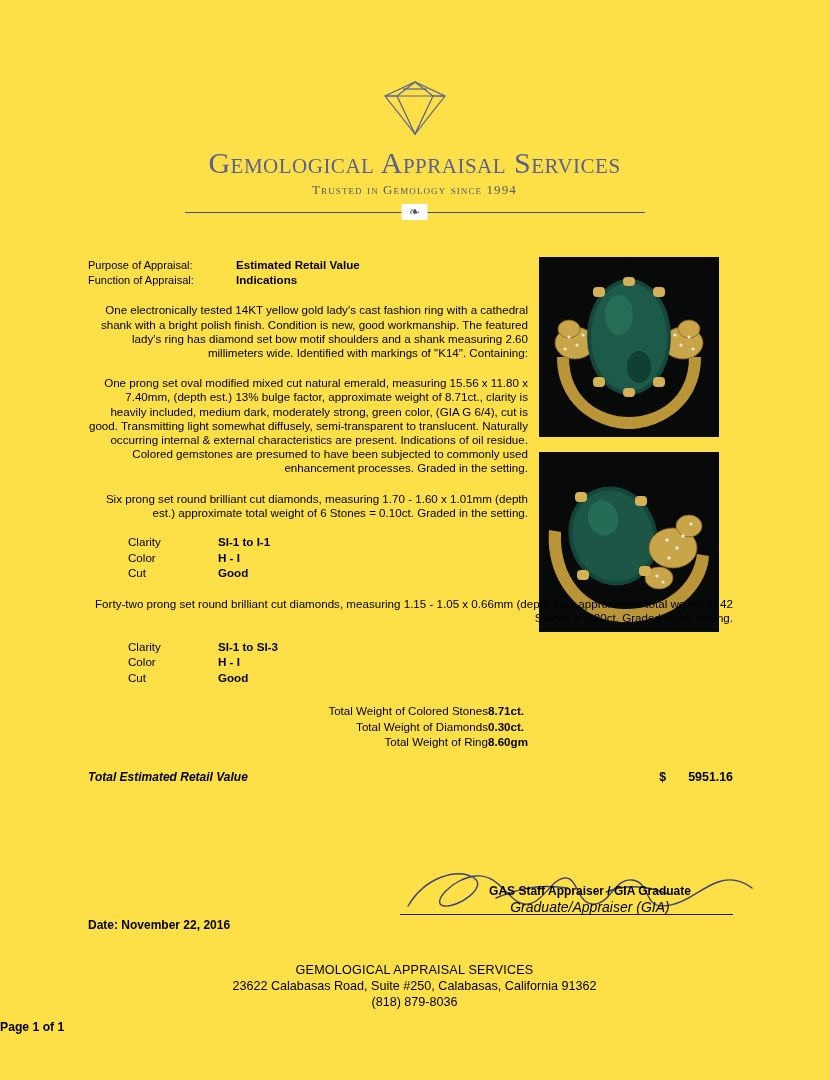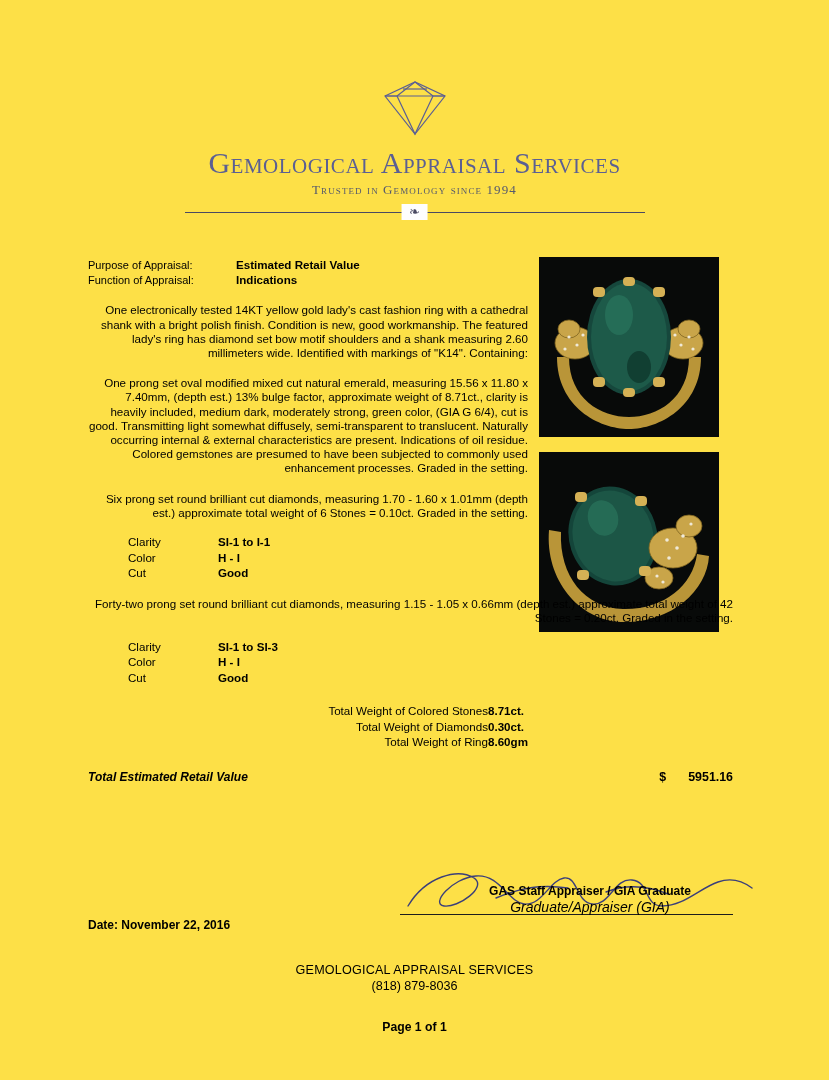--- a/index.html
+++ b/index.html
@@ -221,21 +221,21 @@
     line-height: 16px;
   }
   .footer .co {
     letter-spacing: 0.2px;
   }
   .page-num {
     position: absolute;
     left: 0;
     right: 0;
     top: 1020px;
-    text-align: center;
+    text-align: left;
     font-size: 12.2px;
     font-weight: bold;
   }
 </style>
 </head>
 <body>
 
 <div class="page">
 
   <div class="header">
@@ -411,18 +411,19 @@
 
   <div class="date-line">Date: November 22, 2016</div>
 
   <div class="appraiser-block">
     <div class="appraiser-title">GAS Staff Appraiser / GIA Graduate</div>
     <div class="appraiser-sub">Graduate/Appraiser (GIA)</div>
   </div>
 
   <div class="footer">
     <div class="co">GEMOLOGICAL APPRAISAL SERVICES</div>
+    <div>23622 Calabasas Road, Suite #250, Calabasas, California 91362</div>
     <div>(818) 879-8036</div>
   </div>
 
   <div class="page-num">Page 1 of 1</div>
 
 </div>
 
 </body></html>

